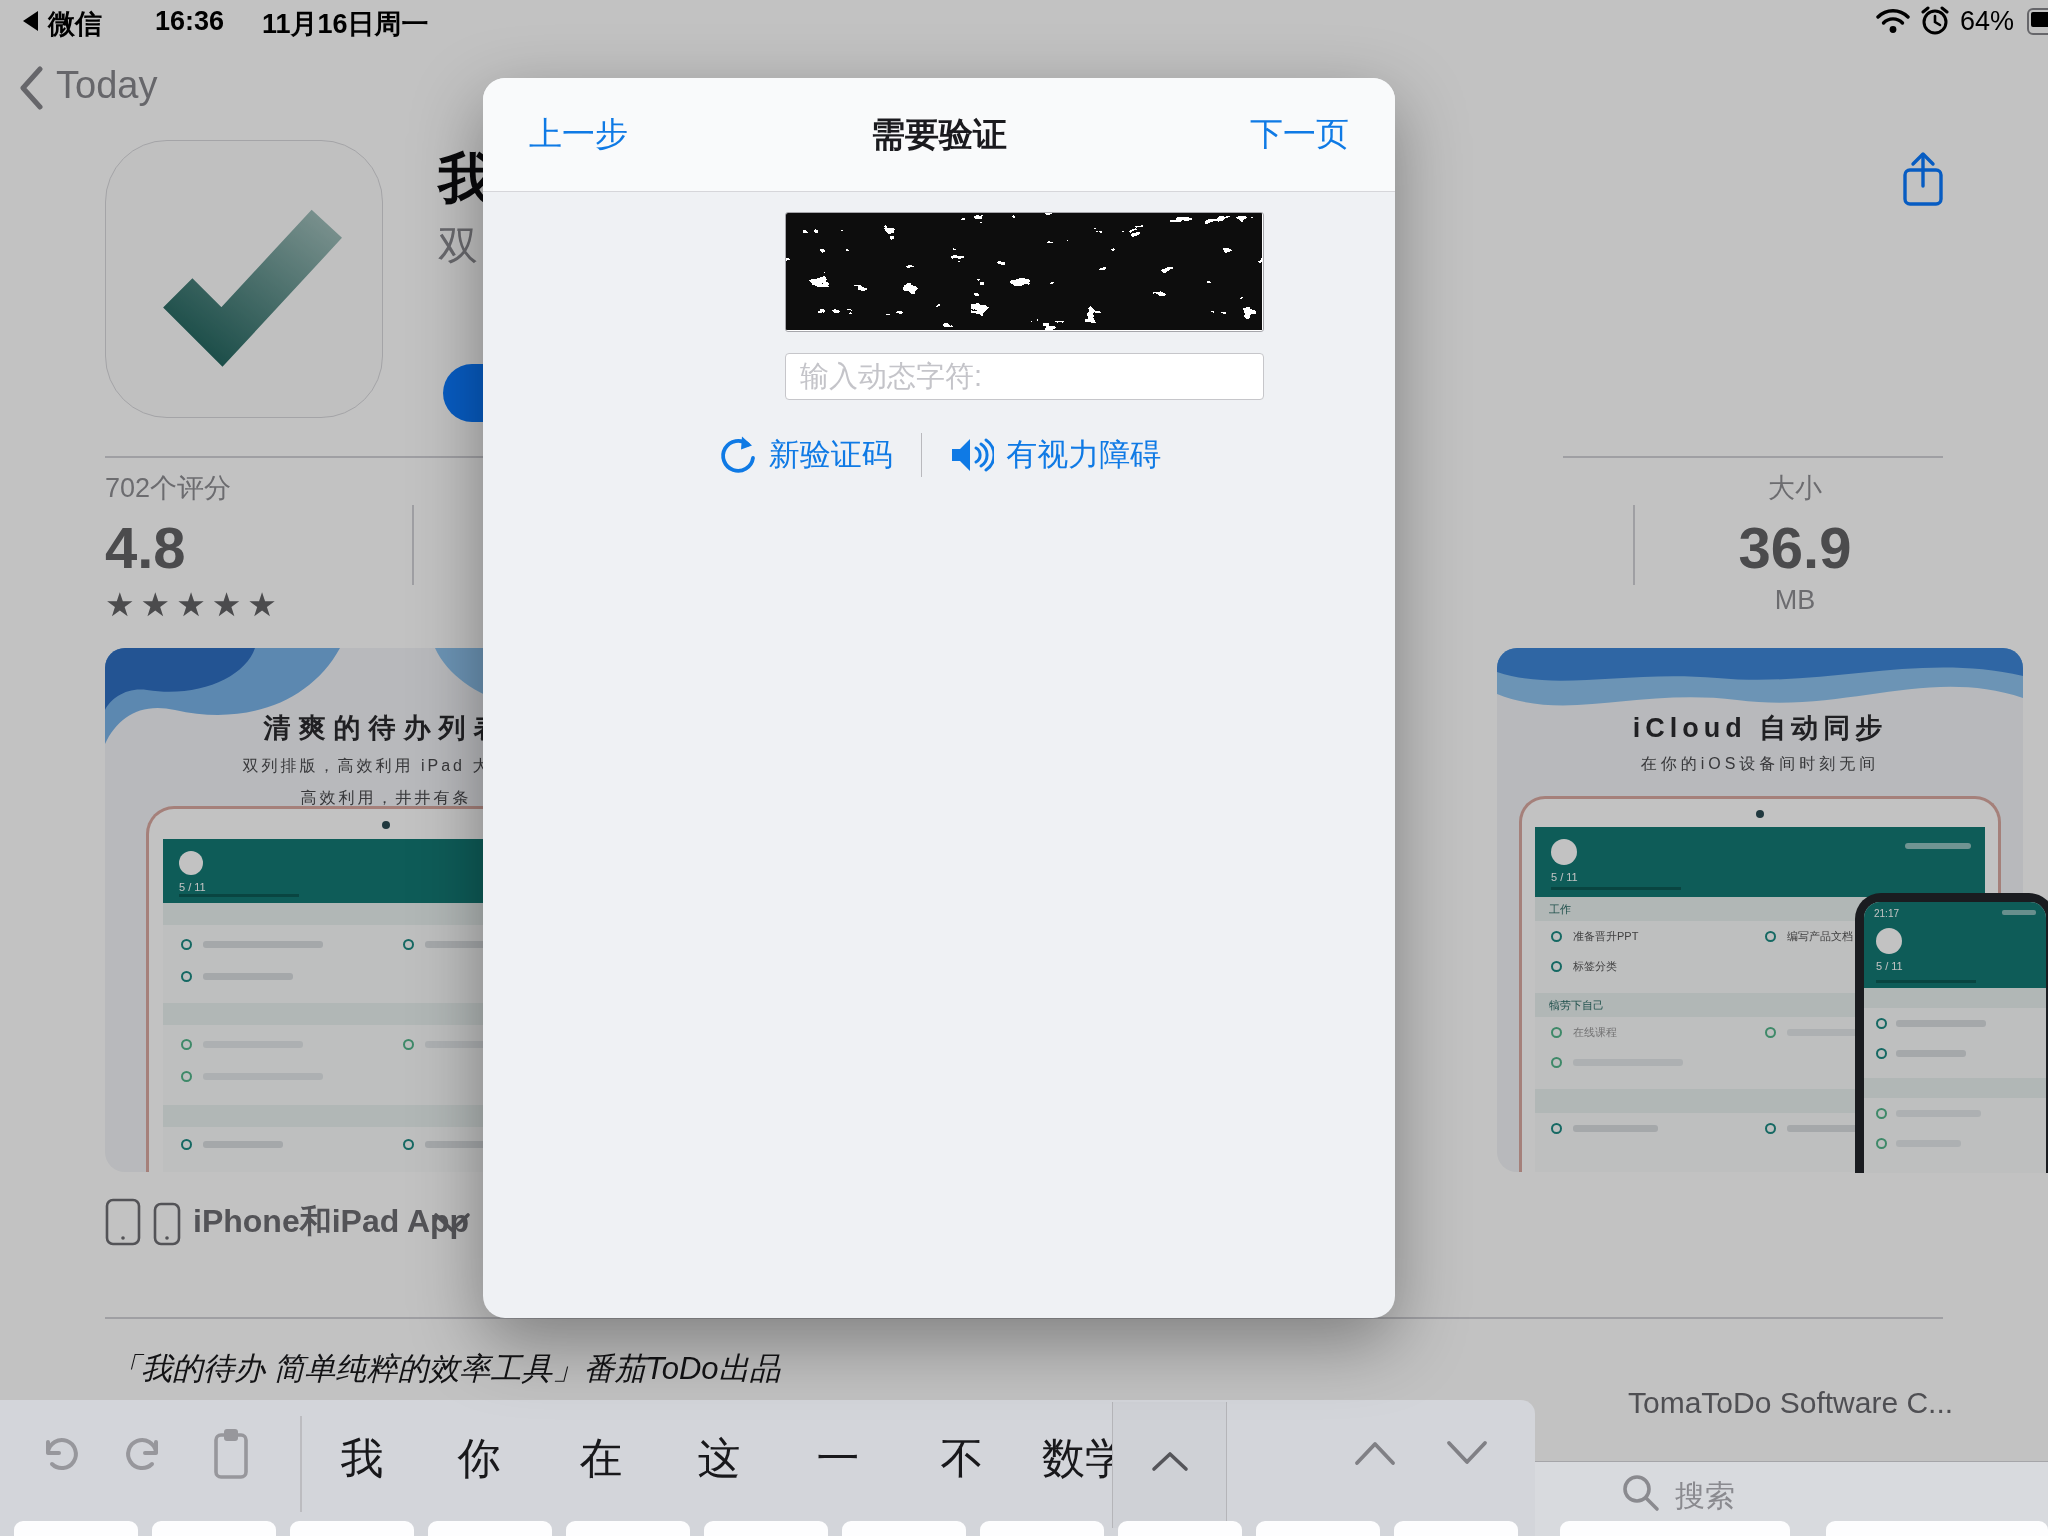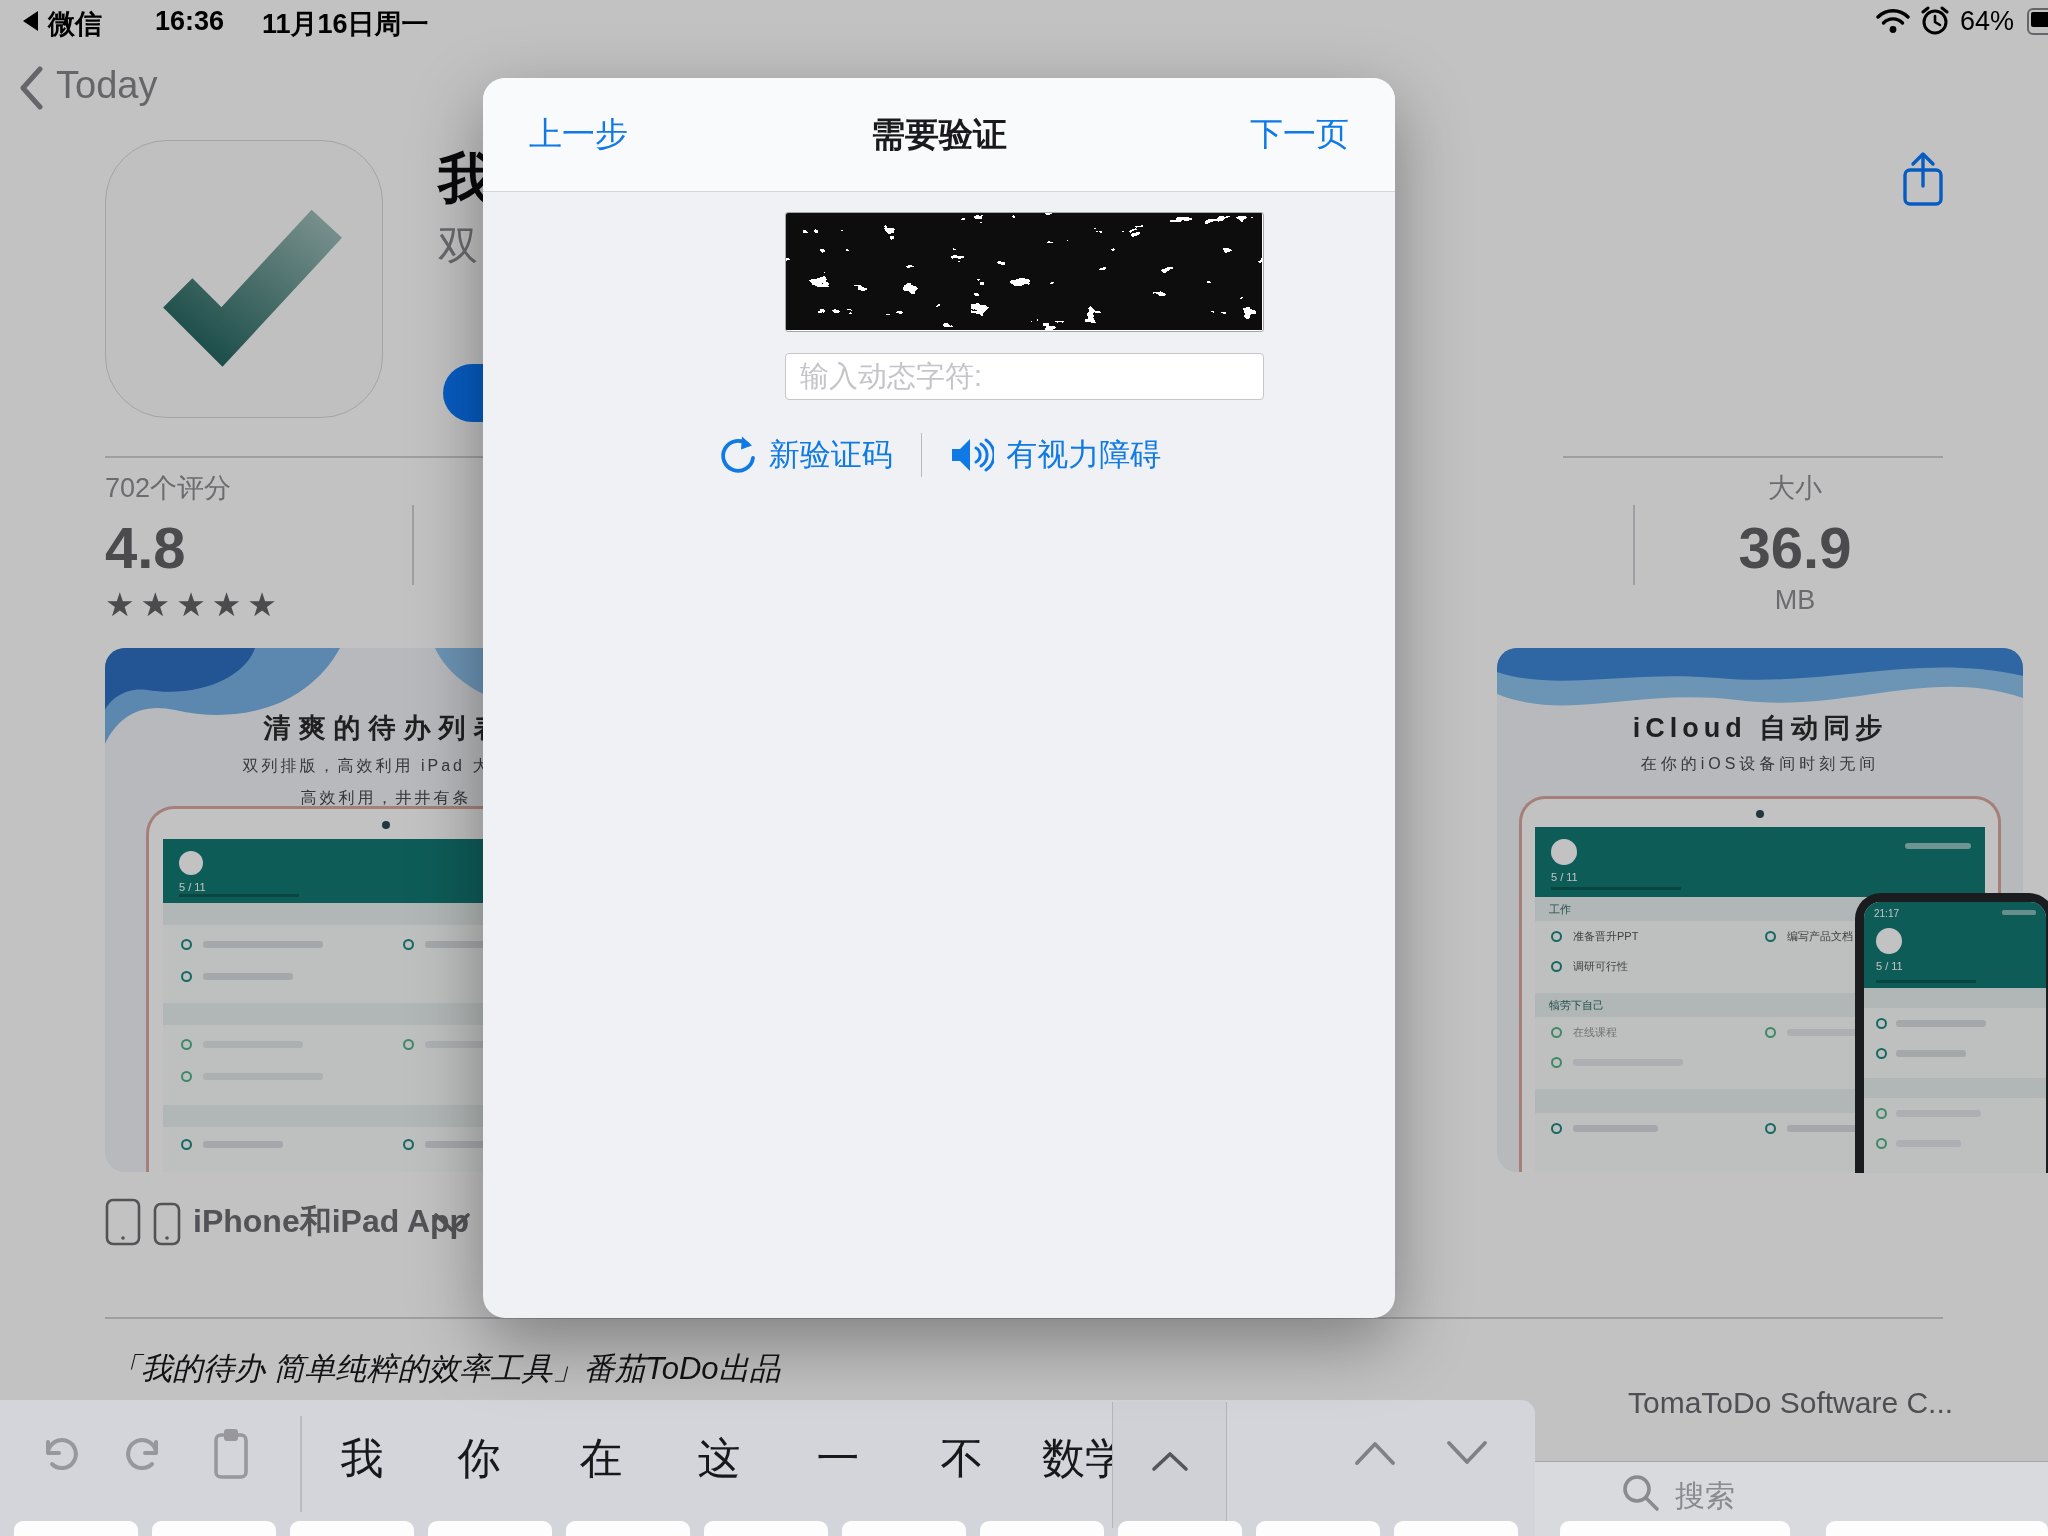--- a/index.html
+++ b/index.html
@@ -184,21 +184,21 @@
             <span style="position:absolute;left:16px;top:44px;font-size:11px;color:#fff;">5 / 11</span>
             <div style="position:absolute;right:14px;top:16px;width:66px;height:6px;border-radius:3px;background:rgba(255,255,255,.55);"></div>
             <div style="position:absolute;left:16px;bottom:7px;width:130px;height:3px;background:#0c5b56;"></div>
           </div>
           <div style="position:absolute;left:0;top:70px;width:100%;height:24px;background:#e9f1f0;font-size:11px;color:#2a6a64;line-height:24px;padding-left:14px;box-sizing:border-box;">工作</div>
           <div class="mockdot" style="left:16px;top:104px;"></div>
           <span style="position:absolute;left:38px;top:102px;font-size:11px;color:#555;">准备晋升PPT</span>
           <div class="mockdot" style="left:230px;top:104px;"></div>
           <span style="position:absolute;left:252px;top:102px;font-size:11px;color:#555;">编写产品文档</span>
           <div class="mockdot" style="left:16px;top:134px;"></div>
-          <span style="position:absolute;left:38px;top:132px;font-size:11px;color:#555;">调研可行性</span>
+          <span style="position:absolute;left:38px;top:132px;font-size:11px;color:#555;">标签分类</span>
           <div style="position:absolute;left:0;top:166px;width:100%;height:24px;background:#e9f1f0;font-size:11px;color:#2a6a64;line-height:24px;padding-left:14px;box-sizing:border-box;">犒劳下自己</div>
           <div class="mockdot" style="left:16px;top:200px;border-color:#53b58a;"></div>
           <span style="position:absolute;left:38px;top:198px;font-size:11px;color:#999;">在线课程</span>
           <div class="mockdot" style="left:230px;top:200px;border-color:#53b58a;"></div>
             <div class="mockrow" style="left:252px;top:202px;width:95px;background:#e4e8ea;"></div>
           <div class="mockdot" style="left:16px;top:230px;border-color:#53b58a;"></div>
             <div class="mockrow" style="left:38px;top:232px;width:110px;background:#e4e8ea;"></div>
           <div style="position:absolute;left:0;top:262px;width:100%;height:24px;background:#e9f1f0;"></div>
           <div class="mockdot" style="left:16px;top:296px;"></div>
             <div class="mockrow" style="left:38px;top:298px;width:85px;"></div>

